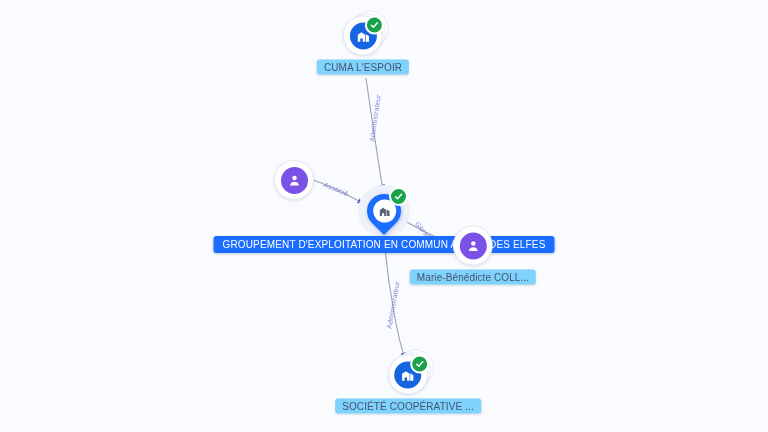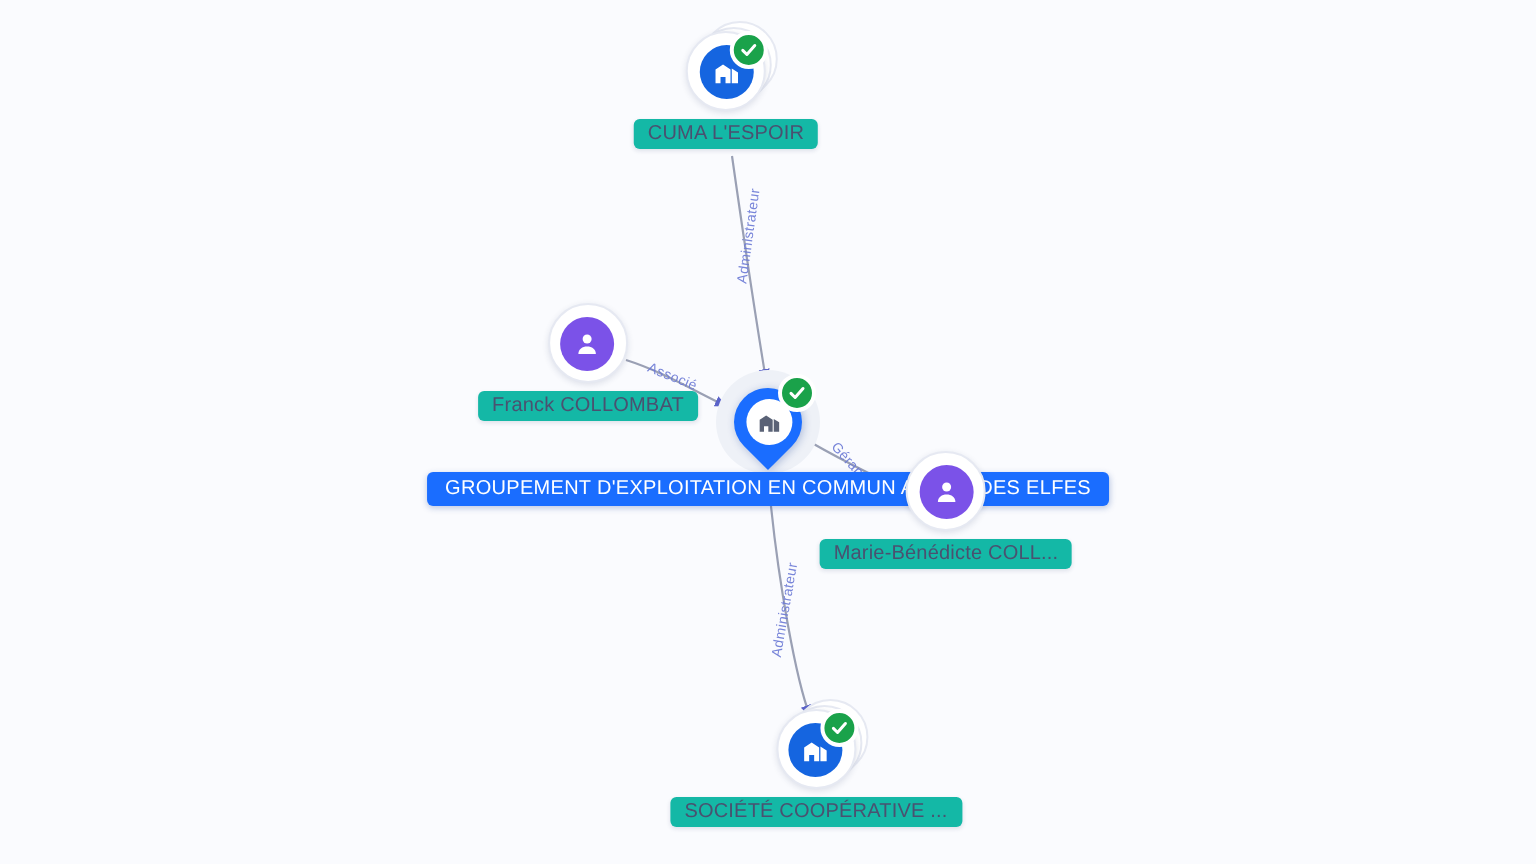--- a/index.html
+++ b/index.html
@@ -147,21 +147,21 @@
     right: 4px;
     z-index: 8;
     display: flex;
     align-items: center;
     justify-content: center;
   }
 
   
   .node-label {
     margin-top: 2px;
-    background: #14b8a6;
+    background: #7dd3fc;
     color: #4a5170;
     font-size: 10px;
     letter-spacing: .1px;
     padding: 2px 7px;
     border-radius: 3px;
     white-space: nowrap;
     box-shadow: 0 1px 2px rgba(40,55,100,.13);
   }
   .node-label.selected {
     background: #1a6dff;
@@ -242,21 +242,20 @@
     <div class="node-graphic">
       <div class="disc">
         <div class="disc-inner person">
           <svg width="15" height="15" viewBox="0 0 24 24" fill="#ffffff">
             <circle cx="12" cy="8" r="3.6"></circle>
             <path d="M5 20c0-3.9 3.2-6 7-6s7 2.1 7 6z"></path>
           </svg>
         </div>
       </div>
     </div>
-    <div class="node-label">Franck COLLOMBAT</div>
   </div>
 
   <div class="node" style="left:384px; top:211px;">
     <div class="pin-wrap">
       <div class="halo"></div>
       <div class="pin">
         <div class="pin-core">
           <svg width="13" height="13" viewBox="0 0 24 24" fill="#5a6276">
             <path d="M3 21V10l6-4 6 4v11h-4v-5H7v5H3zm13 0V9.2l5 3.1V21h-5z"></path>
           </svg>

